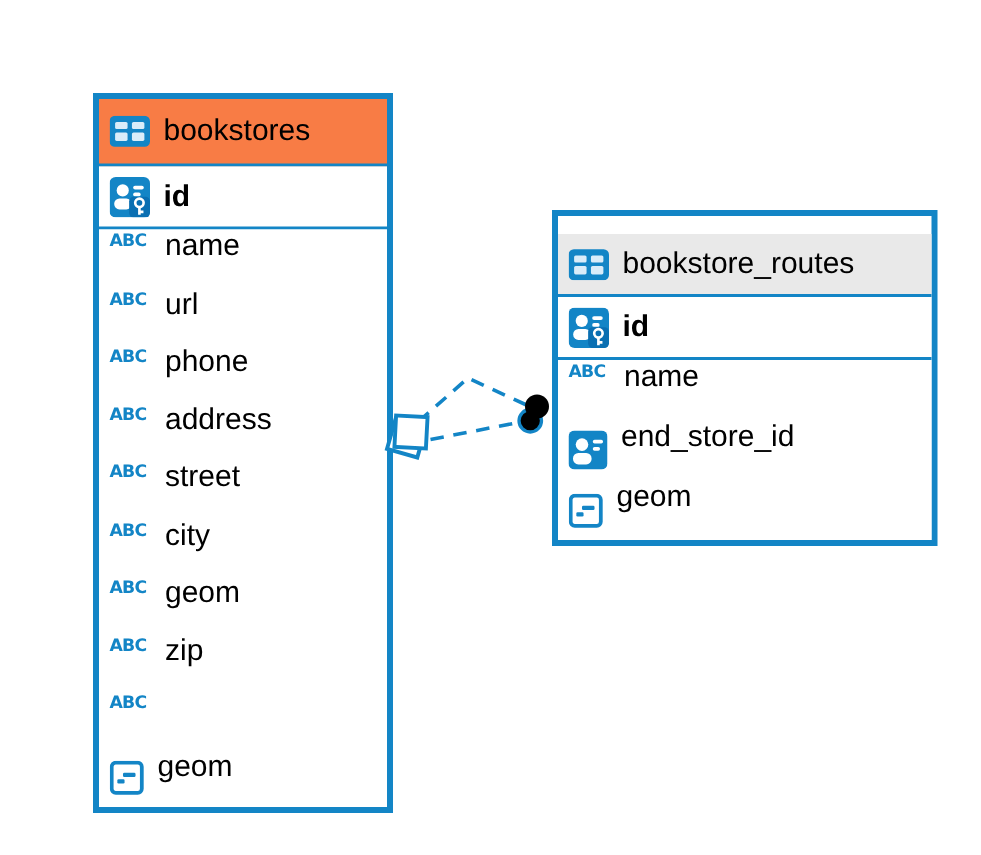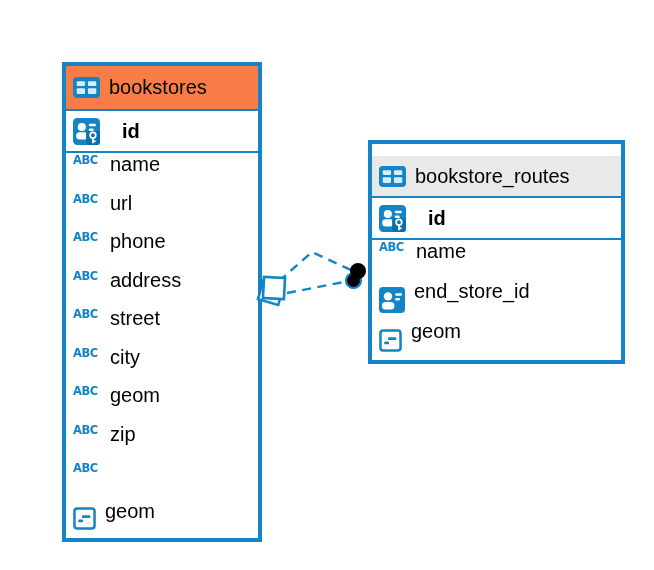--- a/index.html
+++ b/index.html
@@ -39,21 +39,21 @@
     border-bottom: 2px solid var(--accent-blue);
     font-size: 20px;
     color: var(--text);
     white-space: nowrap;
   }
   .bookstores .table-header { height: 45px; background: var(--bookstores-header); }
   .routes .table-header     { height: 42px; background: var(--routes-header); margin-top: 12px; }
   .pk-row {
     display: flex;
     align-items: center;
-    gap: 22px;
+    gap: 9px;
     padding: 12px 7px;
     height: 42px;
     border-bottom: 2px solid var(--accent-blue);
     font-size: 20px;
     font-weight: bold;
     color: var(--text);
     background: var(--row-background);
   }
   .col-row {
     display: flex;

